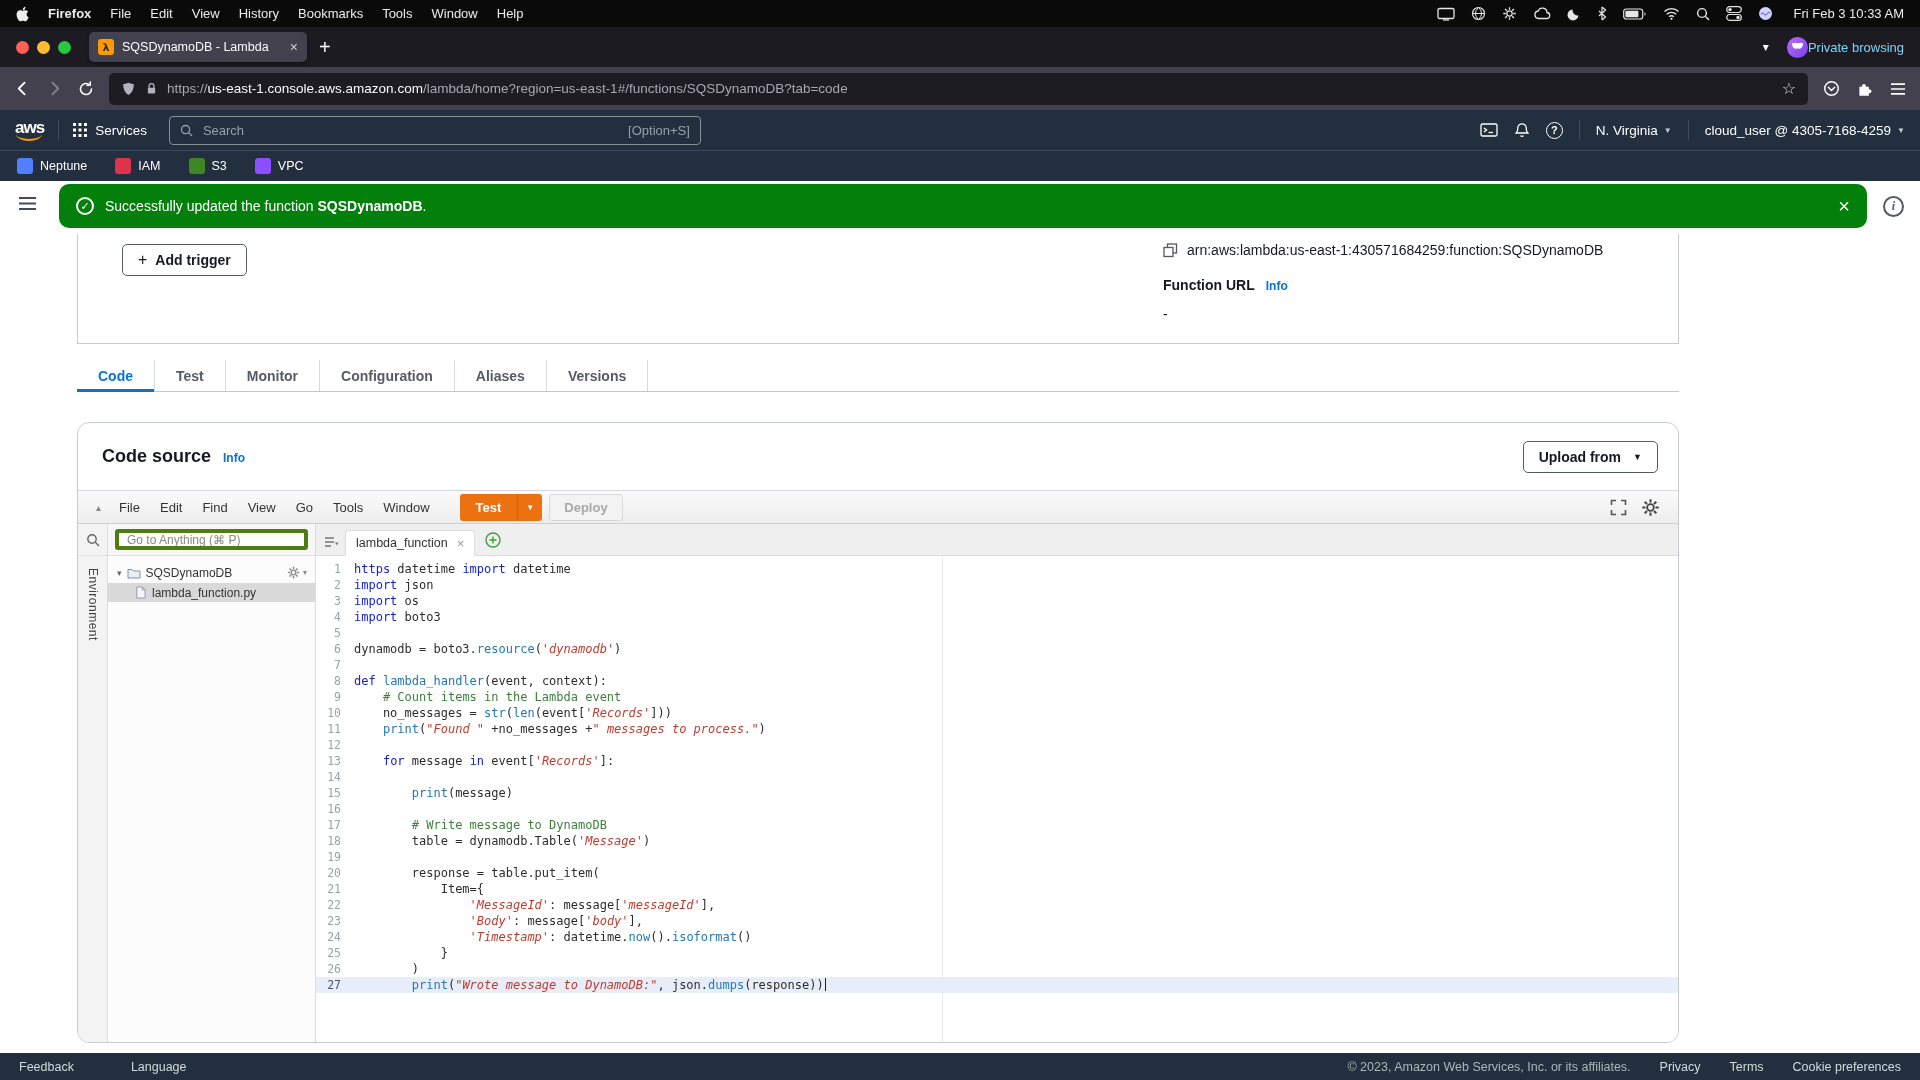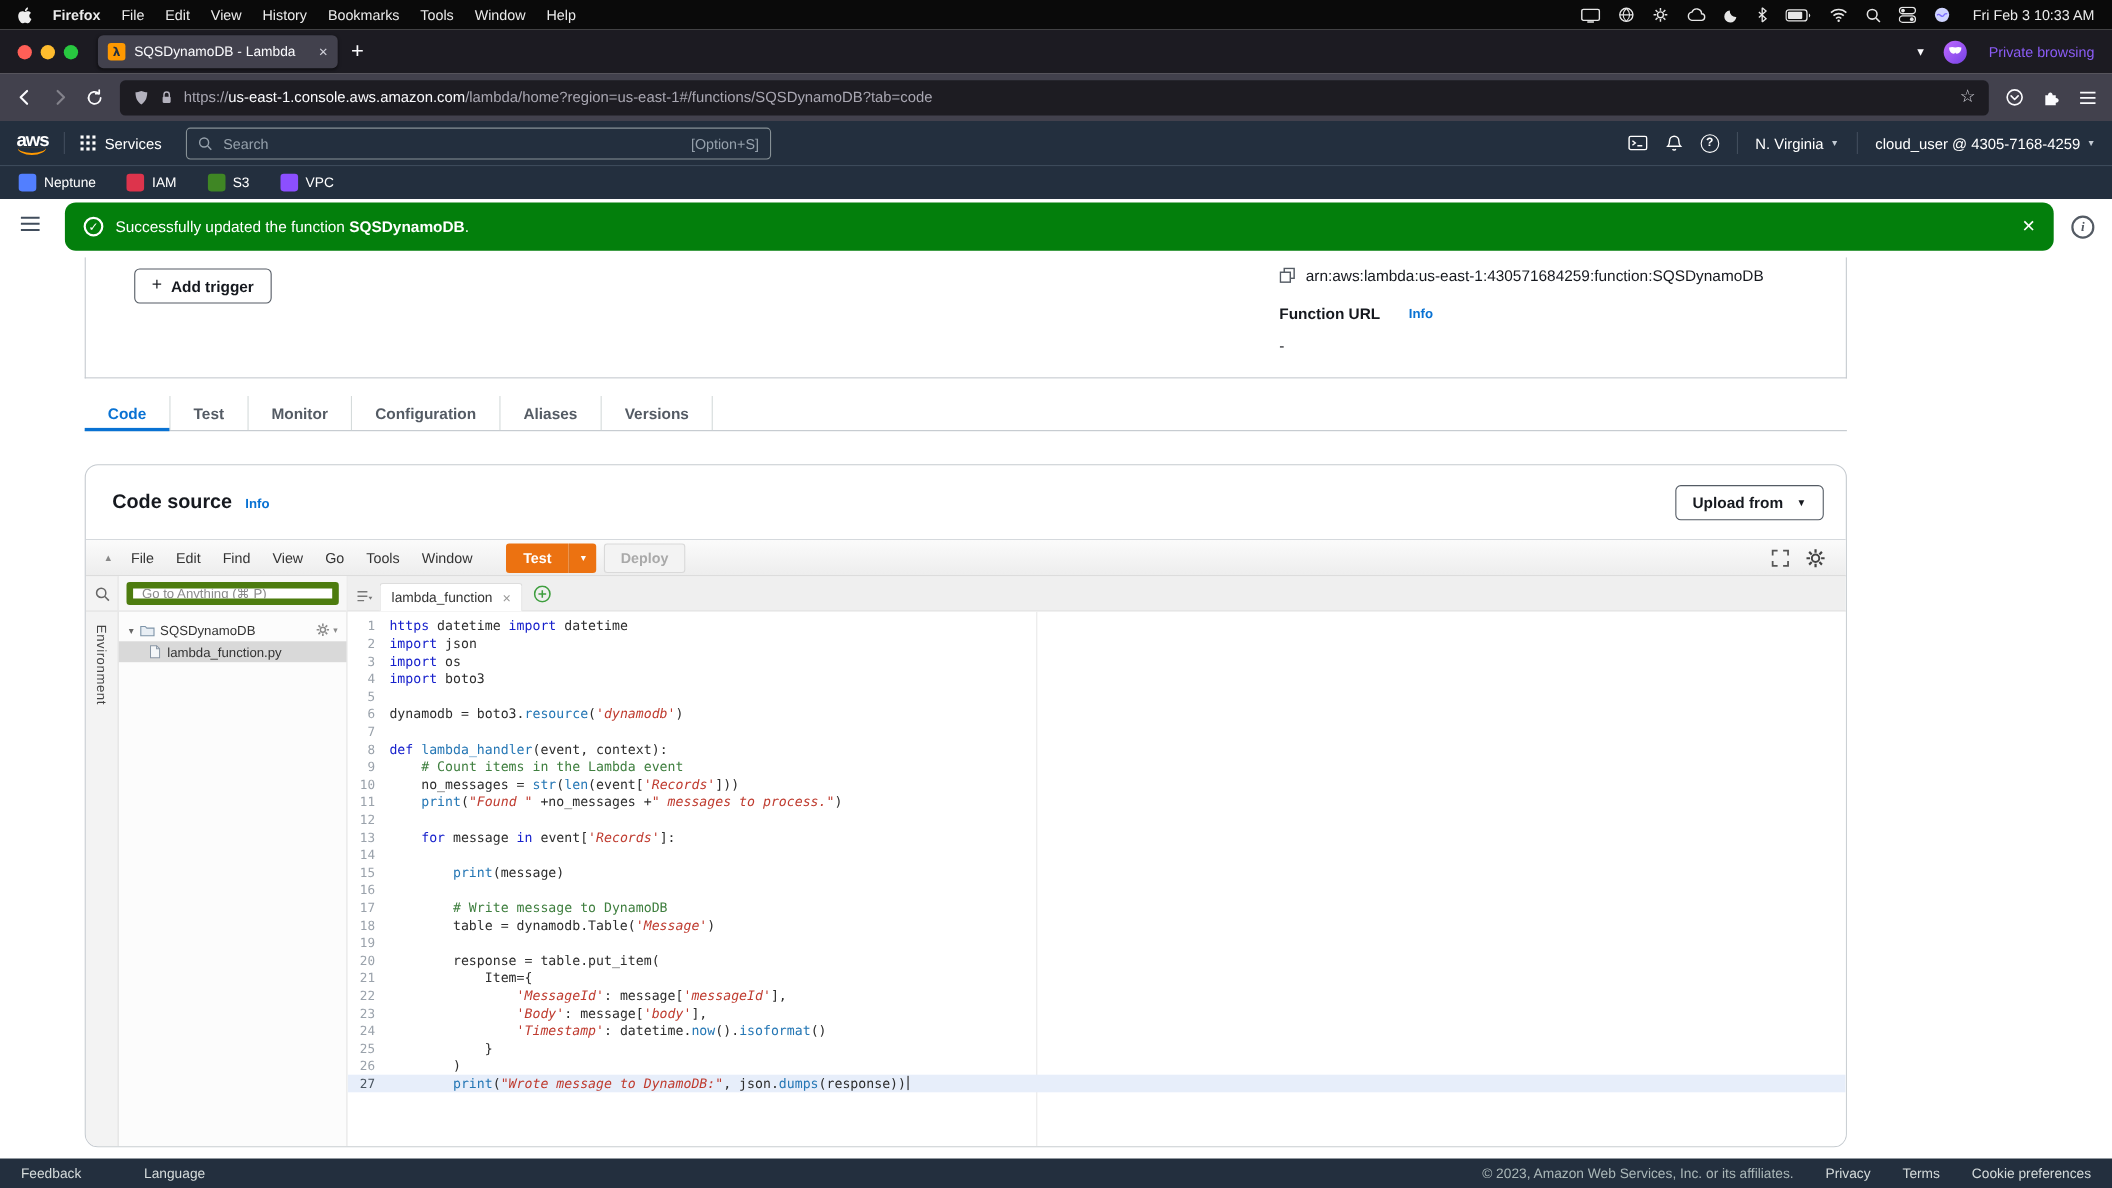--- a/index.html
+++ b/index.html
@@ -21,21 +21,21 @@
   .traffic{display:flex;gap:8px;margin-right:18px;margin-left:4px;}
   .tdot{width:13px;height:13px;border-radius:50%;}
   .t-red{background:#ff5f57}.t-yellow{background:#febc2e}.t-green{background:#28c840}
   .fftab{width:218px;height:30px;background:#42414d;border-radius:5px;display:flex;align-items:center;gap:8px;padding:0 9px;color:#fbfbfe;font-size:12.5px;box-shadow:0 1px 3px rgba(0,0,0,.45);}
   .favicon{width:16px;height:16px;border-radius:3px;background:#ff9900;color:#252f3e;font-weight:bold;font-size:11px;display:flex;align-items:center;justify-content:center;flex-shrink:0;font-family:"DejaVu Sans",sans-serif;}
   .fftab-title{white-space:nowrap;overflow:hidden;flex:1;}
   .fftab-close{color:#cfcfd8;font-size:14px;line-height:1;}
   .newtab-btn{color:#fbfbfe;font-size:20px;margin-left:12px;font-weight:300;line-height:1;}
   .fftabs-right{margin-left:auto;display:flex;align-items:center;gap:18px;}
   .alltabs-chevron{color:#fbfbfe;font-size:12px;}
-  .private-badge{display:flex;align-items:center;gap:20px;color:#8b5cf6;font-size:13px;margin-right:4px;}
+  .private-badge{display:flex;align-items:center;gap:0;color:#7dd3fc;font-size:13px;margin-right:4px;}
   .mask-circle{width:21px;height:21px;border-radius:50%;background:linear-gradient(135deg,#c069ff,#7542e5);display:flex;align-items:center;justify-content:center;}
 
   
   .fftools{height:43px;background:#42414d;display:flex;align-items:center;padding:0 14px;gap:15px;flex-shrink:0;}
   .dim{opacity:.35;}
   .urlbar{flex:1;height:32px;background:#1d1c22;border-radius:5px;display:flex;align-items:center;gap:9px;padding:0 12px;font-size:13.5px;color:#b3b1bd;overflow:hidden;}
   .url-text{white-space:nowrap;overflow:hidden;}
   .u-domain{color:#fbfbfe;}
   .u-dim{color:#a9a7b2;}
   .url-star{margin-left:auto;color:#dcdce4;font-size:16px;line-height:1;}
@@ -69,21 +69,21 @@
   .check-circle{width:18px;height:18px;border:2px solid #fff;border-radius:50%;display:flex;align-items:center;justify-content:center;font-size:11px;flex-shrink:0;}
   .flash-close{margin-left:auto;font-size:20px;color:#fff;line-height:1;}
   .info-toggle{margin-top:12px;margin-right:4px;width:21px;height:21px;border:2px solid #545b64;border-radius:50%;color:#545b64;display:flex;align-items:center;justify-content:center;font-size:12px;font-weight:bold;font-family:"Liberation Serif",serif;font-style:italic;}
 
   .ov-card{margin:6px 241px 0 77px;height:110px;border:1px solid #c6cbd0;border-top:none;position:relative;background:#fff;}
   .btn-secondary{display:inline-flex;align-items:center;gap:8px;background:#fff;border:1px solid #545b64;border-radius:5px;font-weight:bold;font-size:14px;color:#16191f;padding:0 15px;height:32px;white-space:nowrap;}
   .add-trigger{position:absolute;left:44px;top:10px;}
   .plus-glyph{font-size:16px;font-weight:normal;}
   .ov-right{position:absolute;left:1085px;top:8px;}
   .arn-row{display:flex;align-items:center;gap:9px;font-size:14px;color:#16191f;}
-  .fnurl-row{margin-top:19px;display:flex;align-items:center;gap:26px;}
+  .fnurl-row{margin-top:19px;display:flex;align-items:flex-end;gap:11px;}
   .fnurl-label{font-weight:bold;font-size:14px;color:#16191f;}
   .info-link{color:#0972d3;font-size:12px;font-weight:bold;text-decoration:none;}
   .fnurl-value{margin-top:13px;font-size:14px;color:#16191f;}
 
   .fn-tabs{margin:16px 241px 6px 77px;display:flex;border-bottom:1px solid #c1c7cd;height:32px;align-items:flex-end;}
   .fn-tab{padding:0 21px;display:flex;align-items:center;font-size:14px;font-weight:bold;color:#545b64;border-right:1px solid #d5dbdb;position:relative;height:100%;cursor:default;}
   .fn-tab.active{color:#0972d3;}
   .fn-tab.active::after{content:"";position:absolute;left:0;right:0;bottom:-1px;height:3px;background:#0972d3;}
 
   
@@ -102,21 +102,21 @@
   .test-caret{background:#ec7211;color:#fff;border-left:1px solid #cf620c;padding:0 8px;border-radius:0 3px 3px 0;font-size:8px;display:flex;align-items:center;}
   .deploy-btn{margin-left:7px;background:#f3f3f3;border:1px solid #d9d9d9;color:#a9a9a9;font-weight:bold;font-size:13px;padding:5px 14px;border-radius:3px;}
   .c9-right{margin-left:auto;display:flex;align-items:center;gap:14px;padding-right:8px;}
 
   .c9-body{flex:1;display:flex;min-height:0;}
   .c9-strip{width:30px;background:#f3f3f3;border-right:1px solid #ddd;display:flex;flex-direction:column;align-items:center;flex-shrink:0;}
   .strip-search{height:32px;display:flex;align-items:center;justify-content:center;width:100%;border-bottom:1px solid #e2e2e2;}
   .env-tab{margin-top:12px;writing-mode:vertical-rl;font-size:12px;color:#444;letter-spacing:.5px;}
   .c9-tree{width:208px;background:#fcfcfc;border-right:1px solid #ddd;flex-shrink:0;font-size:12px;color:#333;}
   .goto-row{height:32px;border-bottom:1px solid #e2e2e2;background:#f7f7f7;display:flex;align-items:center;padding:0 7px;}
-  .goto-input{flex:1;border:6px solid #4d7c0f;border-radius:3px;background:#fff;height:21px;padding:0 8px;font-size:12px;color:#666;font-family:inherit;outline:none;min-width:0;}
+  .goto-input{flex:1;border:4px solid #4d7c0f;border-radius:3px;background:#fff;height:21px;padding:0 8px;font-size:12px;color:#666;font-family:inherit;outline:none;min-width:0;}
   .goto-input::placeholder{color:#8a8a8a;}
   .tree{padding-top:7px;}
   .tree-root{display:flex;align-items:center;gap:5px;height:19px;padding-left:9px;}
   .disclosure{color:#666;font-size:9px;}
   .tree-right{margin-left:auto;margin-right:8px;color:#8a8a8a;display:flex;align-items:center;gap:3px;}
   .tree-file{display:flex;align-items:center;gap:6px;height:19px;padding-left:27px;background:#d9d9d9;margin-top:1px;}
 
   .c9-ed{flex:1;display:flex;flex-direction:column;min-width:0;}
   .ed-tabs{height:32px;background:#efefef;border-bottom:1px solid #ddd;display:flex;align-items:flex-end;padding-left:6px;flex-shrink:0;}
   .tablist-ic{margin:0 6px 7px 2px;}

